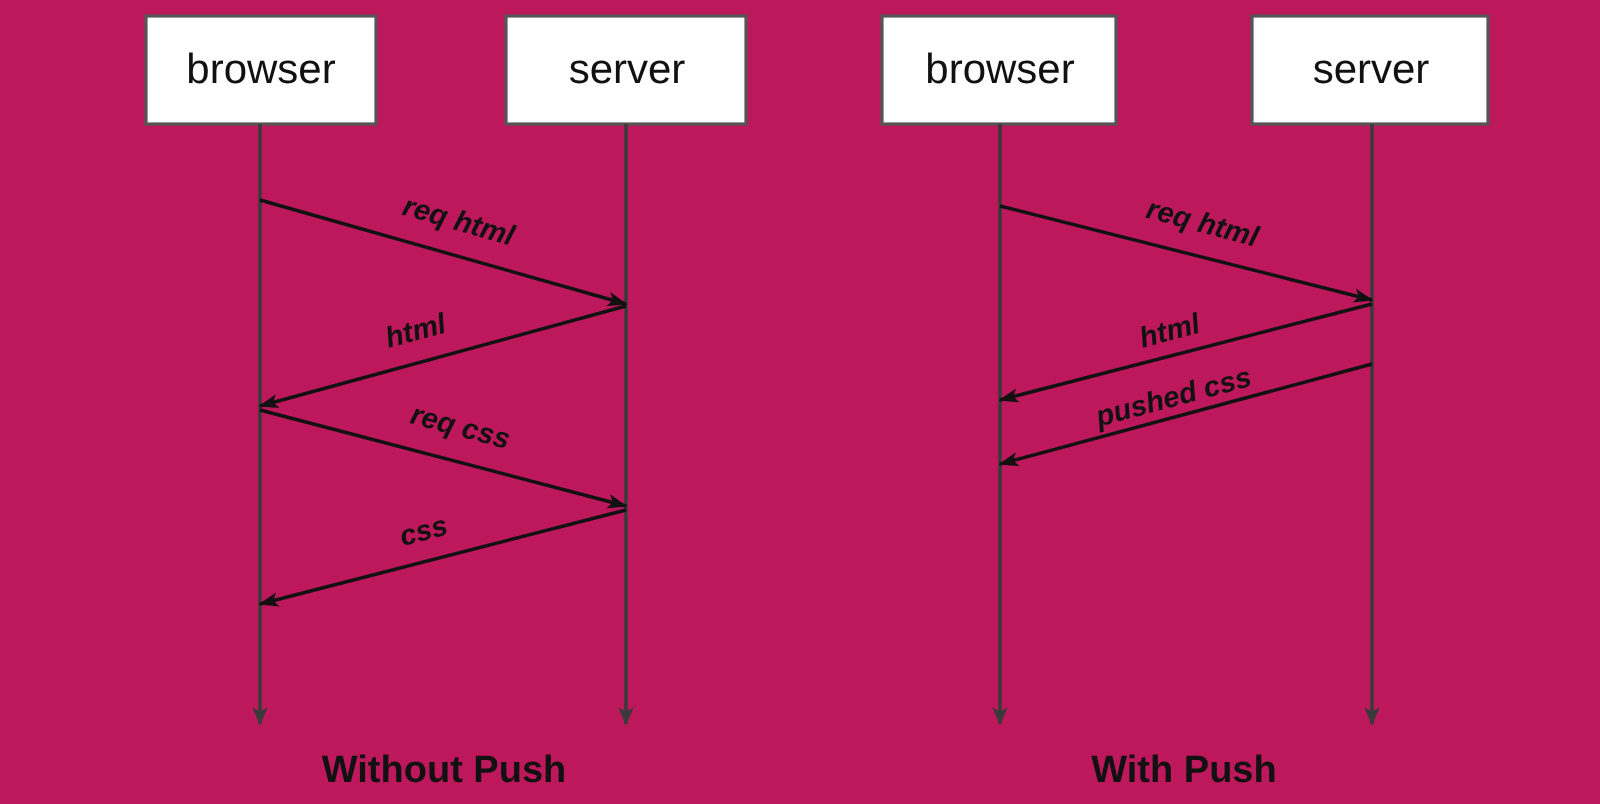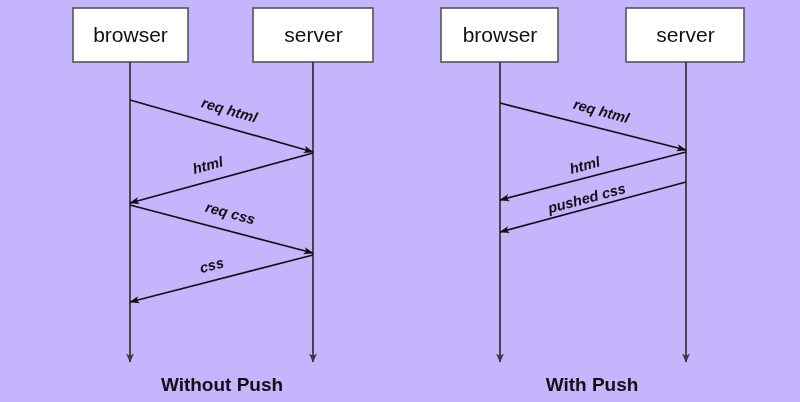--- a/index.html
+++ b/index.html
@@ -11,21 +11,21 @@
   body {
     width: 800px;
     height: 402px;
     font-family: "Liberation Sans", sans-serif;
     overflow: hidden;
   }
   #diagram-root {
     position: relative;
     width: 800px;
     height: 402px;
-    background: #c4b5fd;
+    background: #be185d;
   }
   svg#sequence-svg {
     display: block;
     width: 800px;
     height: 402px;
   }
   .lane-box {
     fill: #ffffff;
     stroke: #555555;
     stroke-width: 1.6;

